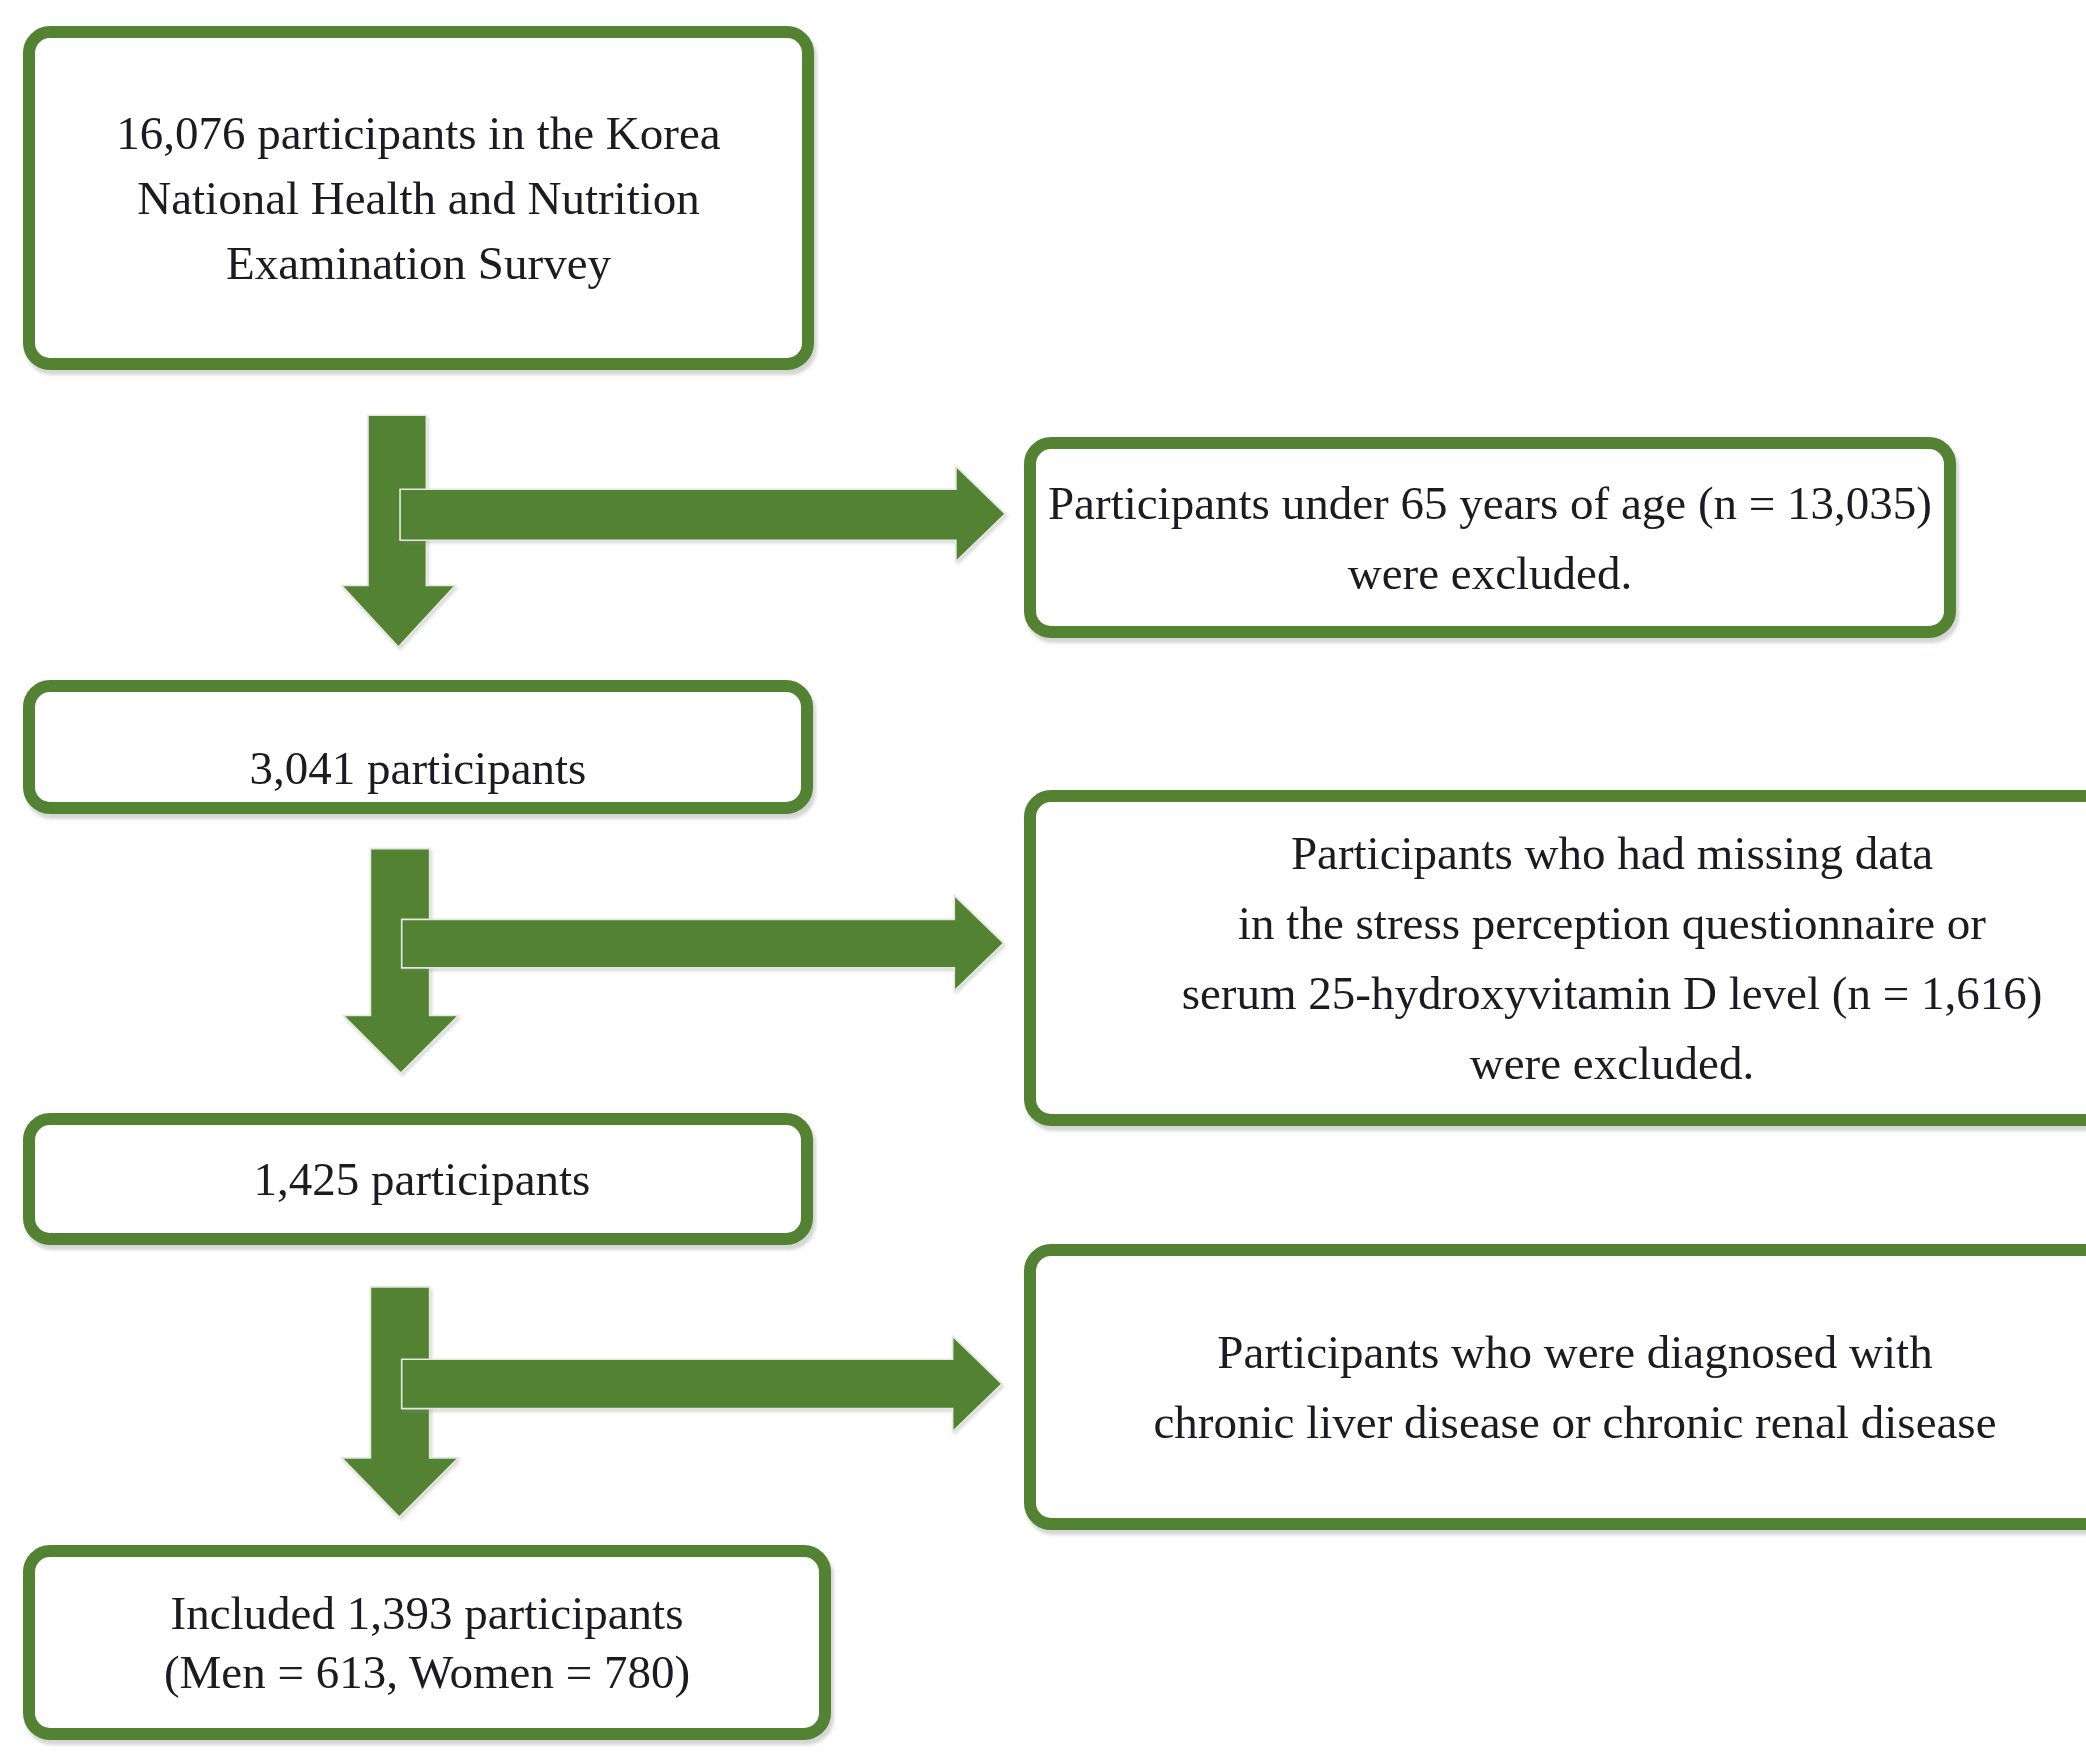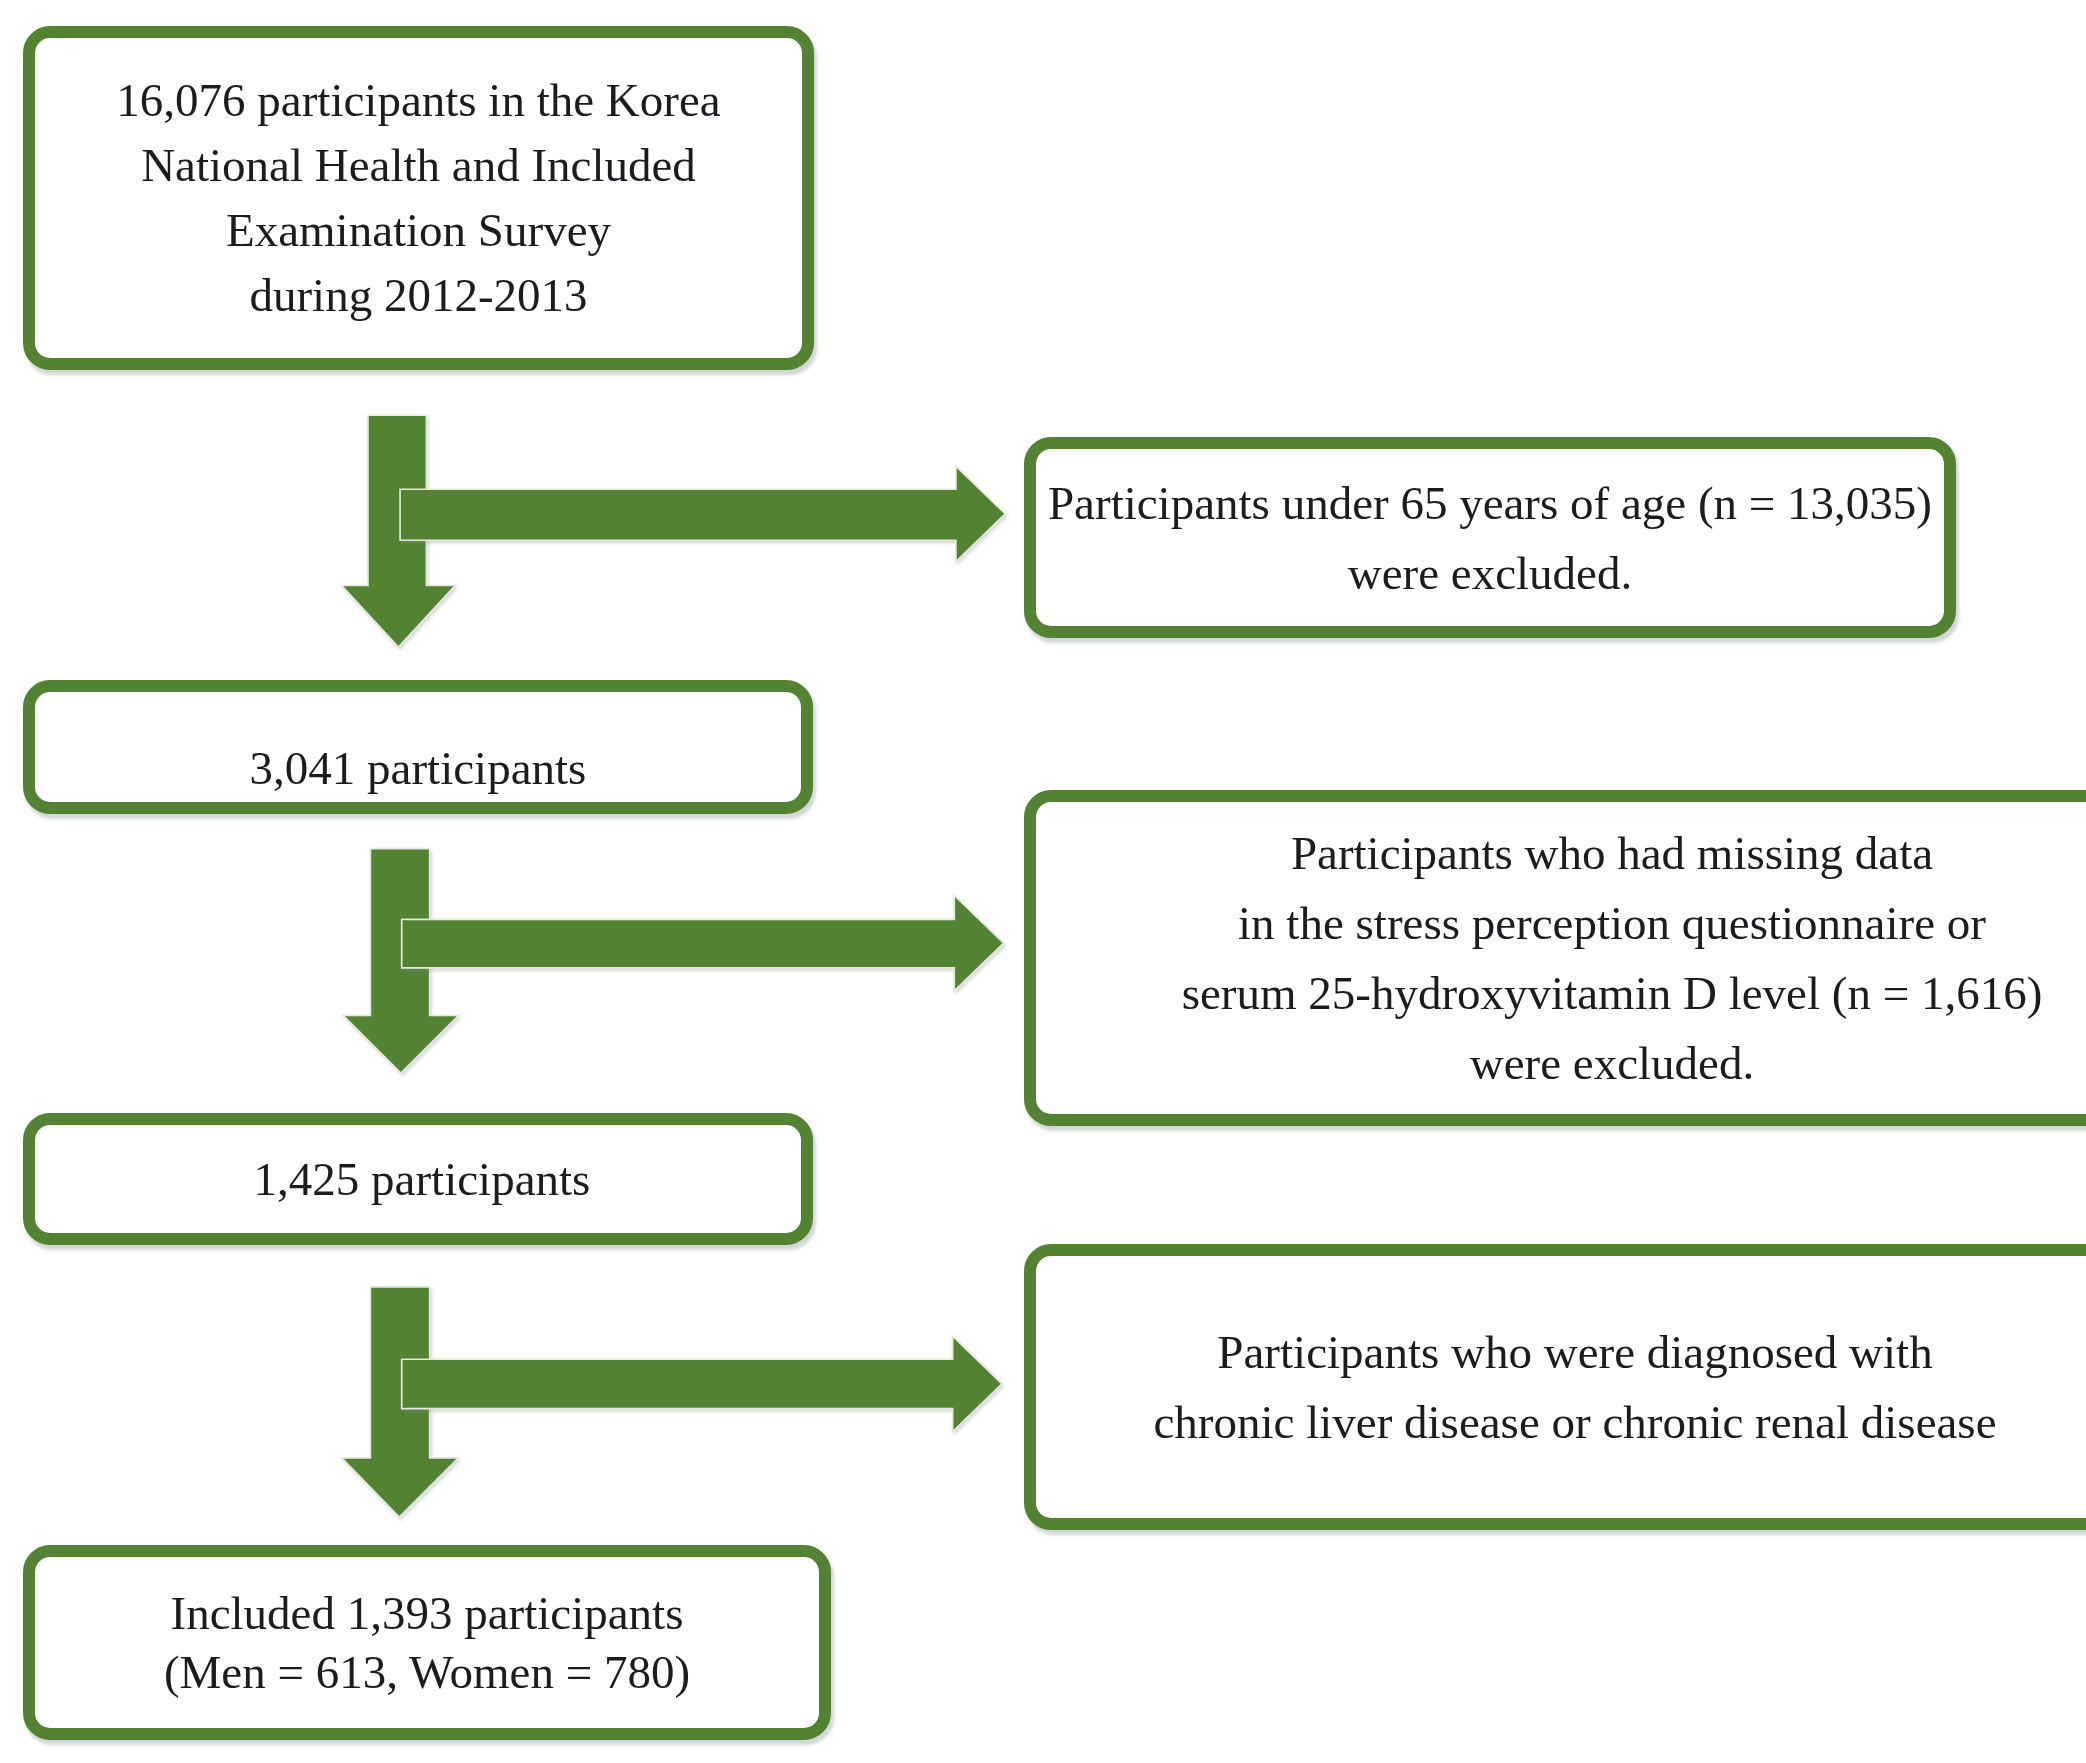--- a/index.html
+++ b/index.html
@@ -58,23 +58,22 @@
 
     <polygon points="450,1032 522,1032 522,1235 557,1235 487,1305 417,1235 450,1235"></polygon>
     <polygon points="488,1118 1160,1118 1160,1089 1220,1147 1160,1205 1160,1177 488,1177"></polygon>
 
     <polygon points="450,1565 522,1565 522,1773 557,1773 485,1845 415,1773 450,1773"></polygon>
     <polygon points="488,1653 1158,1653 1158,1625 1218,1683 1158,1741 1158,1713 488,1713"></polygon>
   </svg>
 
   <div class="node n-start lh79">
     <div class="line">16,076 participants in the Korea</div>
-    <div class="line">National Health and Included</div>
+    <div class="line">National Health and Nutrition</div>
     <div class="line">Examination Survey</div>
-    <div class="line">during 2012-2013</div>
   </div>
 
   <div class="node n-excl1 lh85">
     <div class="line">Participants under 65 years of age (n = 13,035)</div>
     <div class="line">were excluded.</div>
   </div>
 
   <div class="node n-step2">
     <div class="line">3,041 participants</div>
   </div>

